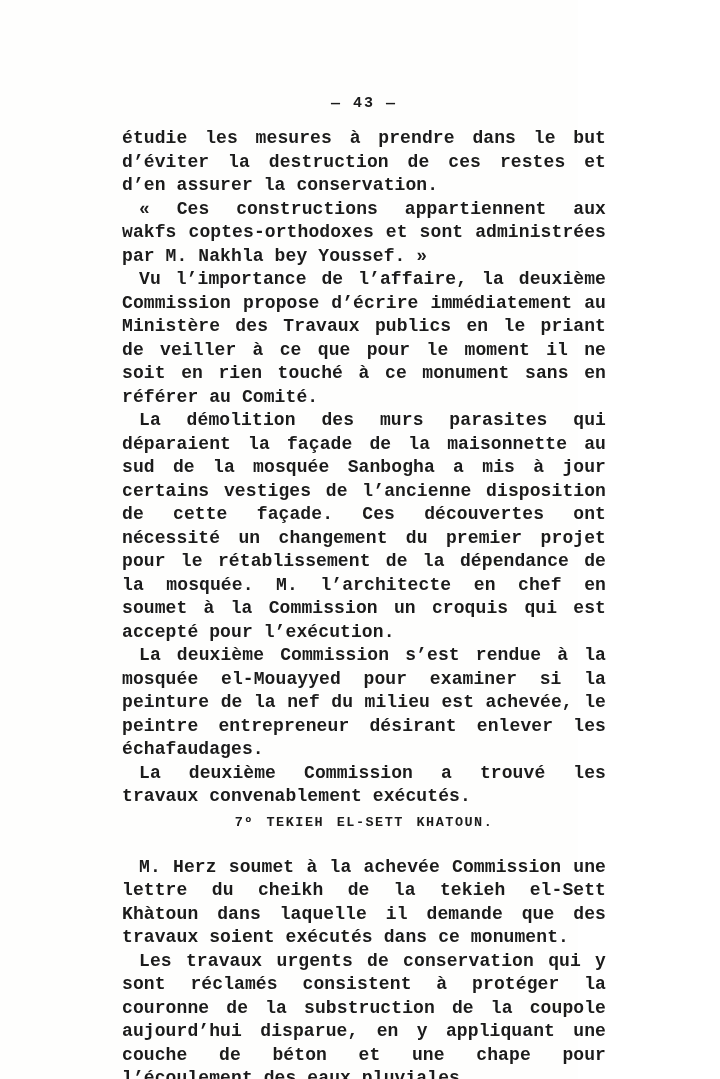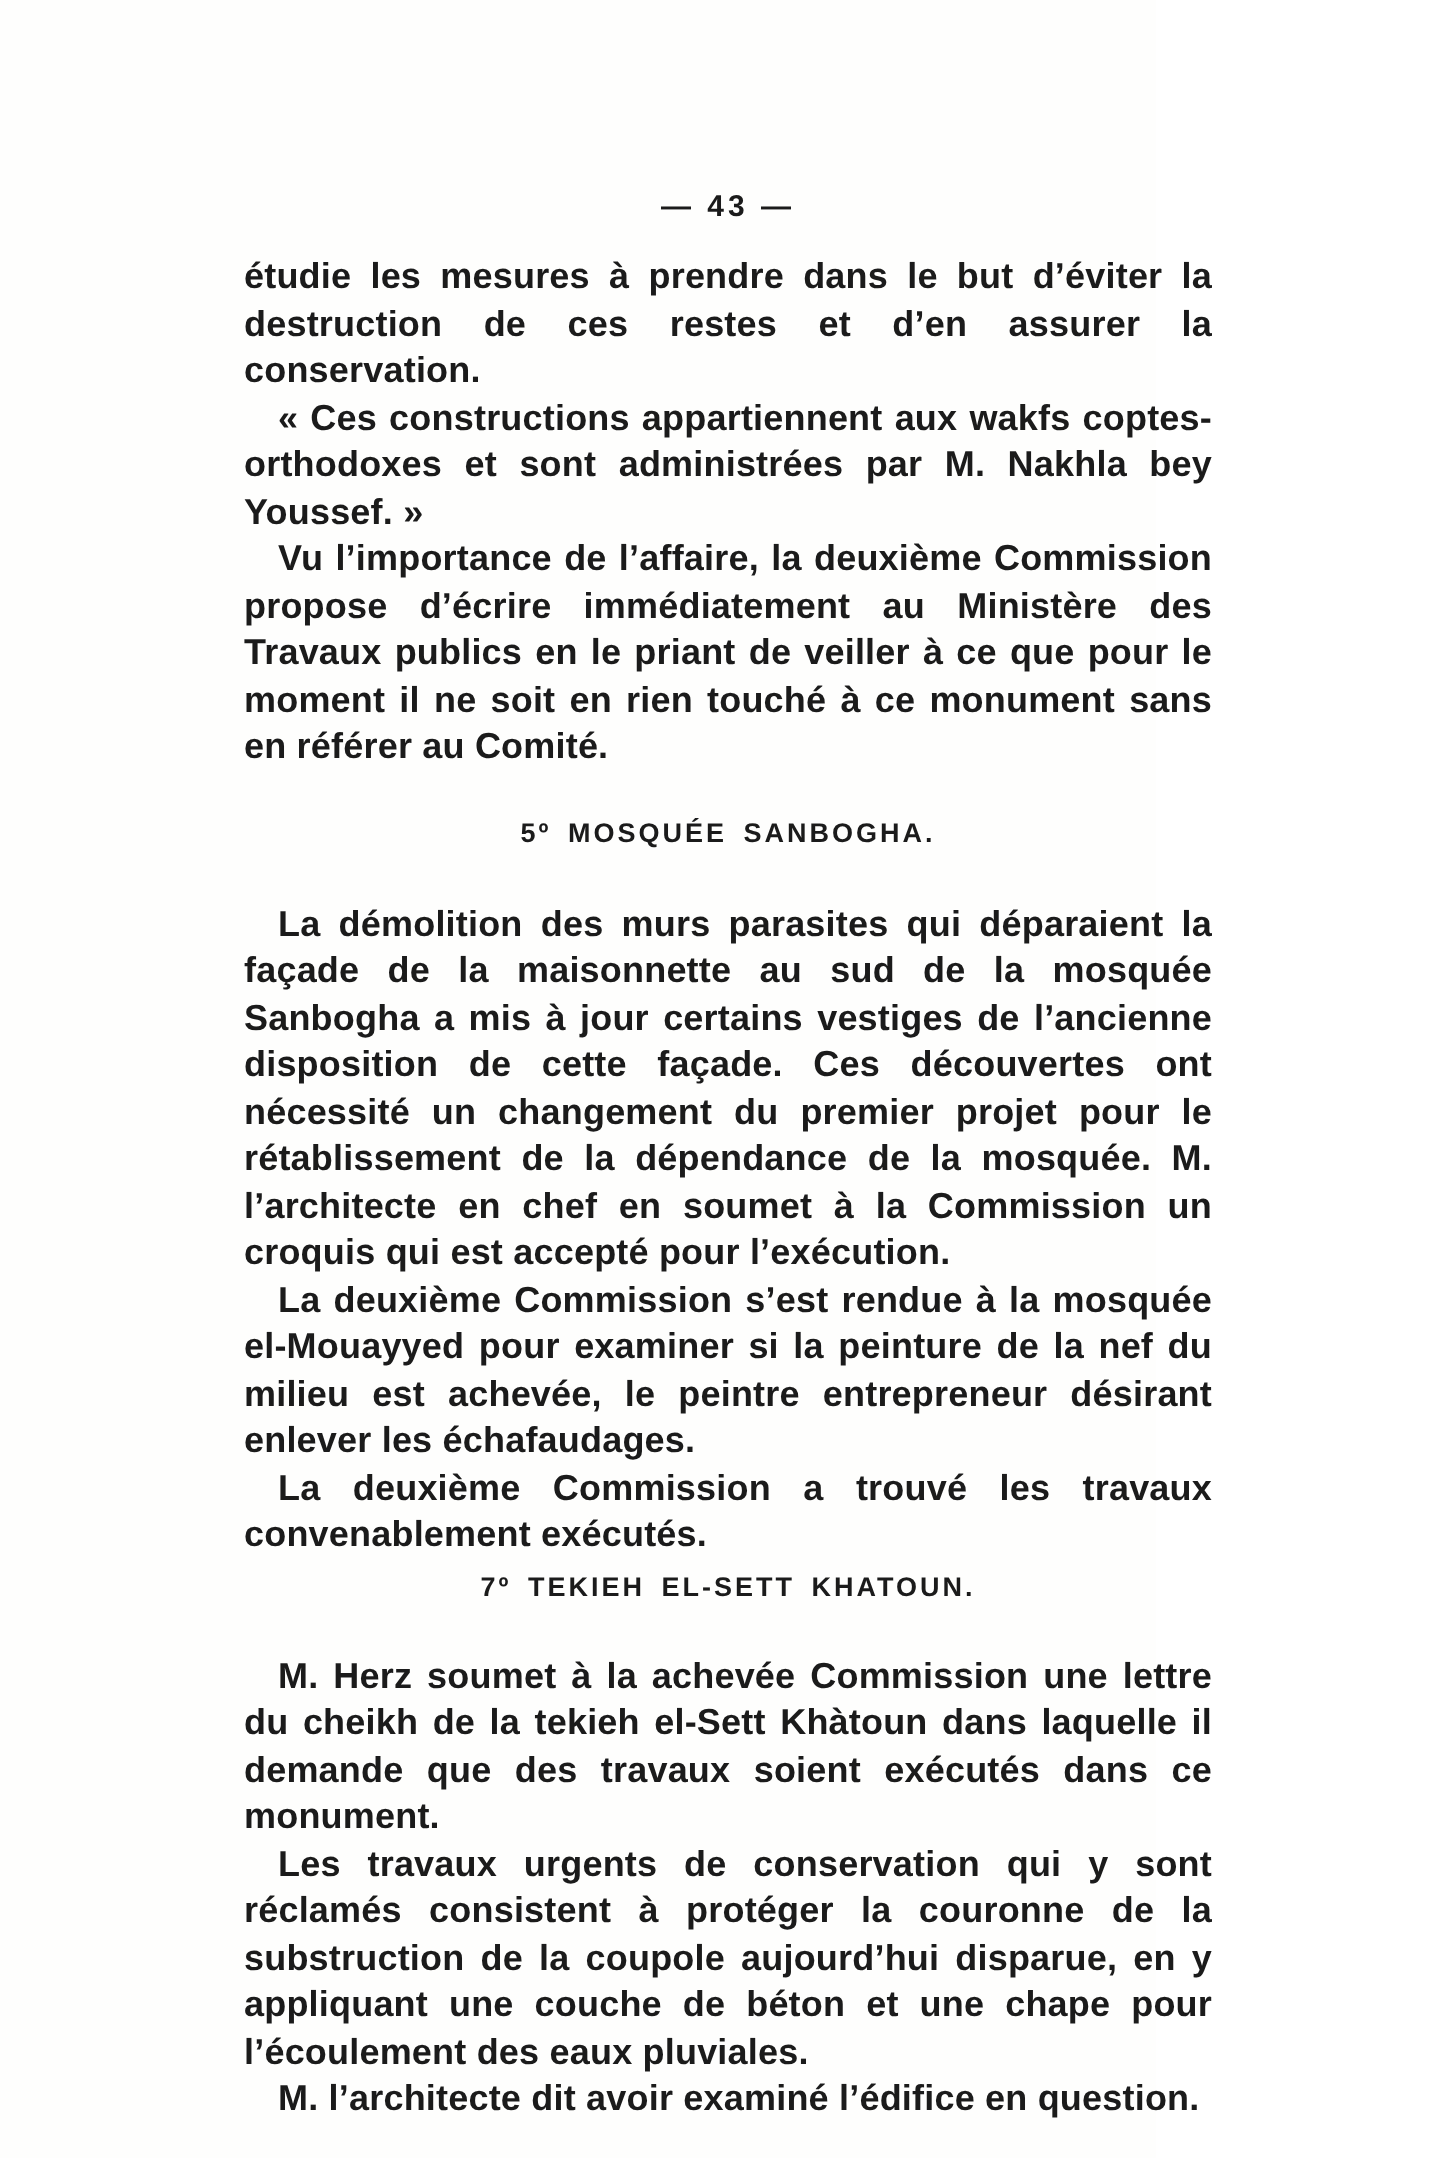--- a/index.html
+++ b/index.html
@@ -10,21 +10,21 @@
     width: 720px;
     height: 1079px;
     background: #ffffff;
     overflow: hidden;
   }
   .sheet {
     position: relative;
     width: 578px;
     height: 1079px;
     background: #fefefd;
-    font-family: Liberation Sans, sans-serif;
+    font-family: Liberation Mono, monospace;
     color: #1b1b1b;
   }
   .column {
     position: absolute;
     left: 122px;
     top: 95px;
     width: 484px;
   }
   .page-number {
     margin: 0 0 15px 0;
@@ -72,21 +72,20 @@
   <div class="column">
 
     <div class="page-number">— 43 —</div>
 
     <p class="para continuation">étudie les mesures à prendre dans le but d’éviter la destruction de ces restes et d’en assurer la conservation.</p>
 
     <p class="para">« Ces constructions appartiennent aux wakfs coptes-orthodoxes et sont administrées par M. Nakhla bey Youssef. »</p>
 
     <p class="para">Vu l’importance de l’affaire, la deuxième Commission propose d’écrire immédiatement au Ministère des Travaux publics en le priant de veiller à ce que pour le moment il ne soit en rien touché à ce monument sans en référer au Comité.</p>
 
-    <h2 class="section-heading first">5º MOSQUÉE SANBOGHA.</h2>
 
     <p class="para">La démolition des murs parasites qui déparaient la façade de la maisonnette au sud de la mosquée Sanbogha a mis à jour certains vestiges de l’ancienne disposition de cette façade. Ces découvertes ont nécessité un changement du premier projet pour le rétablissement de la dépendance de la mosquée. M. l’architecte en chef en soumet à la Commission un croquis qui est accepté pour l’exécution.</p>
 
 
     <p class="para">La deuxième Commission s’est rendue à la mosquée el-Mouayyed pour examiner si la peinture de la nef du milieu est achevée, le peintre entrepreneur désirant enlever les échafaudages.</p>
 
     <p class="para">La deuxième Commission a trouvé les travaux convenablement exécutés.</p>
 
     <h2 class="section-heading tight">7º TEKIEH EL-SETT KHATOUN.</h2>
 

